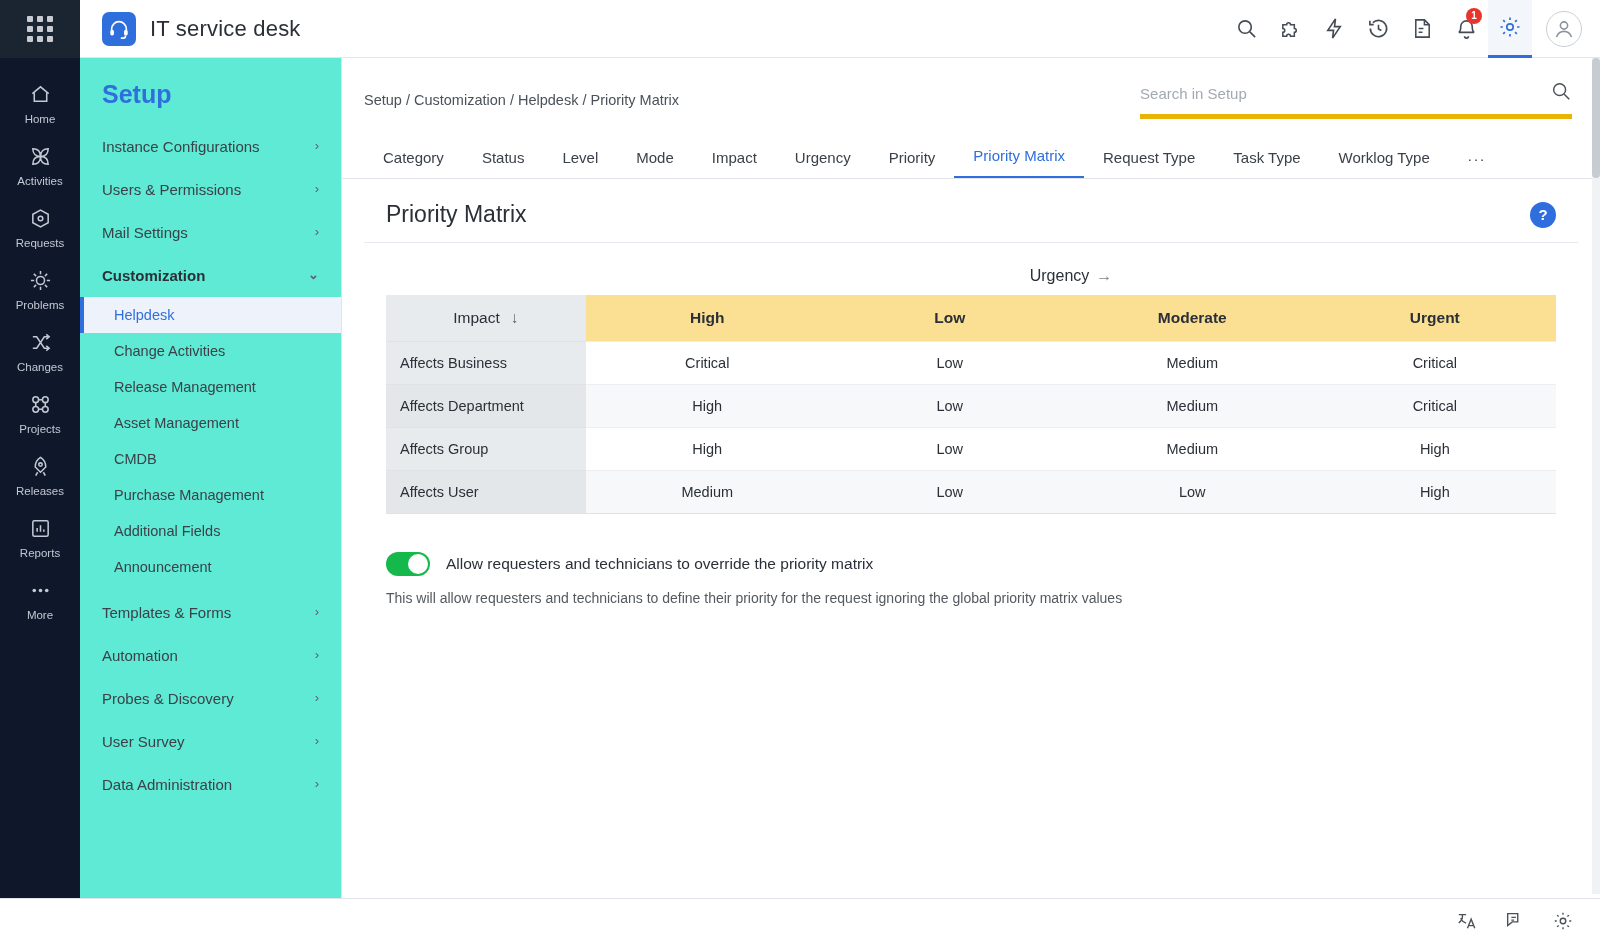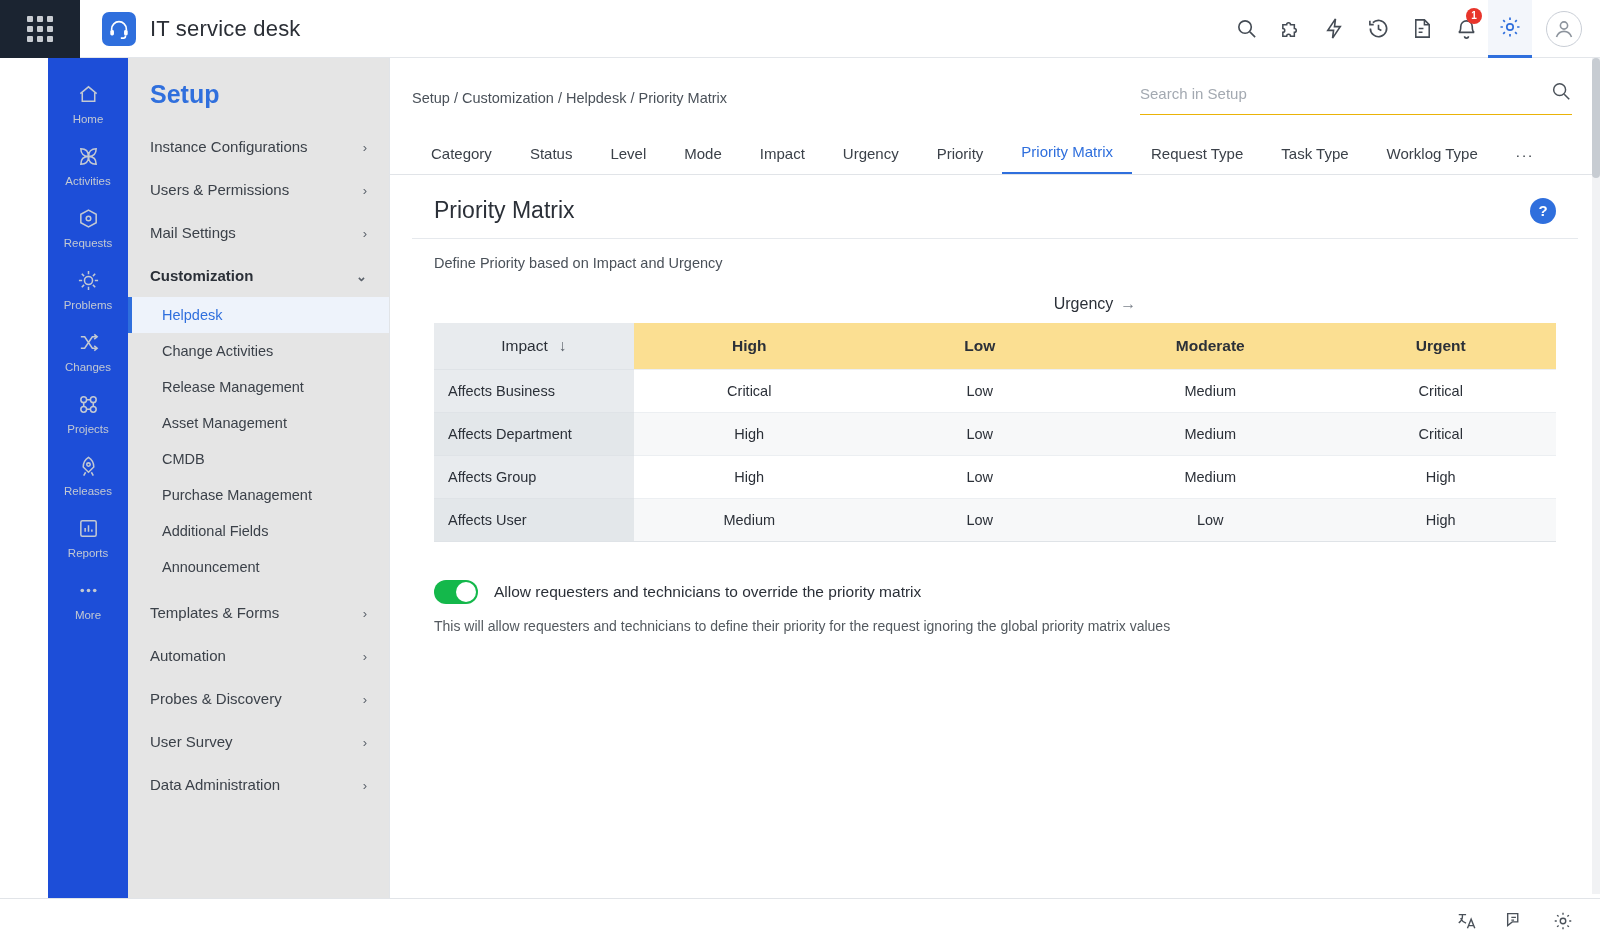--- a/index.html
+++ b/index.html
@@ -46,58 +46,58 @@
     width: 36px; height: 36px; border-radius: 50%; border: 1px solid #c9ced6;
     margin: 0 18px 0 14px; display: flex; align-items: center; justify-content: center;
     color: #8d949d; flex: 0 0 36px;
   }
 
   
   .body { display: flex; flex: 1 1 auto; min-height: 0; }
 
   
   .rail {
-    width: 80px; background: #1d4ed8; flex: 0 0 80px; display: flex;
-    flex-direction: column; align-items: center; padding-top: 14px; margin-left: 48px;
+    width: 80px; background: #0f172a; flex: 0 0 80px; display: flex;
+    flex-direction: column; align-items: center; padding-top: 14px;
   }
   .rail-item {
     width: 80px; padding: 11px 0 9px; display: flex; flex-direction: column;
     align-items: center; gap: 7px; color: #c3c9d2; cursor: pointer;
   }
   .rail-item .lbl { font-size: 11.5px; color: #c3c9d2; }
 
   
   .sidebar {
-    width: 262px; flex: 0 0 262px; background: #e5e5e5; border-right: 1px solid #e1e4e8;
+    width: 262px; flex: 0 0 262px; background: #5eead4; border-right: 1px solid #e1e4e8;
     overflow: hidden; padding-top: 22px;
   }
   .setup-title { font-size: 25px; color: #2f6fdd; font-weight: bold; padding: 0 22px 16px; }
   .side-row {
-    display: flex; align-items: flex-end; justify-content: space-between;
+    display: flex; align-items: flex-start; justify-content: space-between;
     padding: 13px 22px; font-size: 15px; color: #3b4149; cursor: pointer;
   }
   .side-row.bold { font-weight: bold; color: #2b3038; }
   .chev { color: #6b7built; color: #5c636c; font-size: 13px; }
   .sub-list { padding-bottom: 6px; }
   .sub-row {
     padding: 10px 22px 10px 34px; font-size: 14.5px; color: #3b4149; cursor: pointer;
   }
   .sub-row.active {
     background: #eef3fb; color: #2f6fdd; border-left: 4px solid #2f6fdd; padding-left: 30px;
   }
 
   
   .main { flex: 1 1 auto; min-width: 0; background: #fff; display: flex; flex-direction: column; }
   .crumb-row {
     display: flex; align-items: center; padding: 22px 28px 0 22px; gap: 20px;
   }
   .crumbs { font-size: 14.5px; color: #4a5159; }
   .setup-search {
     margin-left: auto; width: 432px; display: flex; align-items: center;
-    border-bottom: 1px solid #eab308; padding-bottom: 8px; gap: 10px;
+    border-bottom: 5px solid #eab308; padding-bottom: 8px; gap: 10px;
   }
   .setup-search input {
     border: 0; outline: none; flex: 1; font-size: 15px; color: #3b4149;
     font-family: "Liberation Sans", sans-serif; background: transparent;
   }
   .setup-search input::placeholder { color: #a3a9b1; }
 
   .tabs {
     display: flex; align-items: flex-end; gap: 0; padding: 18px 22px 0;
     border-bottom: 1px solid #e1e4e8; margin: 10px 0 0;
@@ -425,21 +425,20 @@
         <div class="tab">Task Type</div>
         <div class="tab">Worklog Type</div>
         <div class="tab more">...</div>
       </div>
 
       <div class="page-head">
         <div class="page-title">Priority Matrix</div>
         <div class="help-btn">?</div>
       </div>
 
-      <div class="page-sub">Define Priority based on Impact and Urgency</div>
 
       <div class="matrix-wrap">
         <div class="urgency-head">
           <span>Urgency</span><span class="arrow">→</span>
         </div>
         <table class="matrix">
           <thead>
             <tr>
               <th class="corner">
                 <span>Impact</span>

